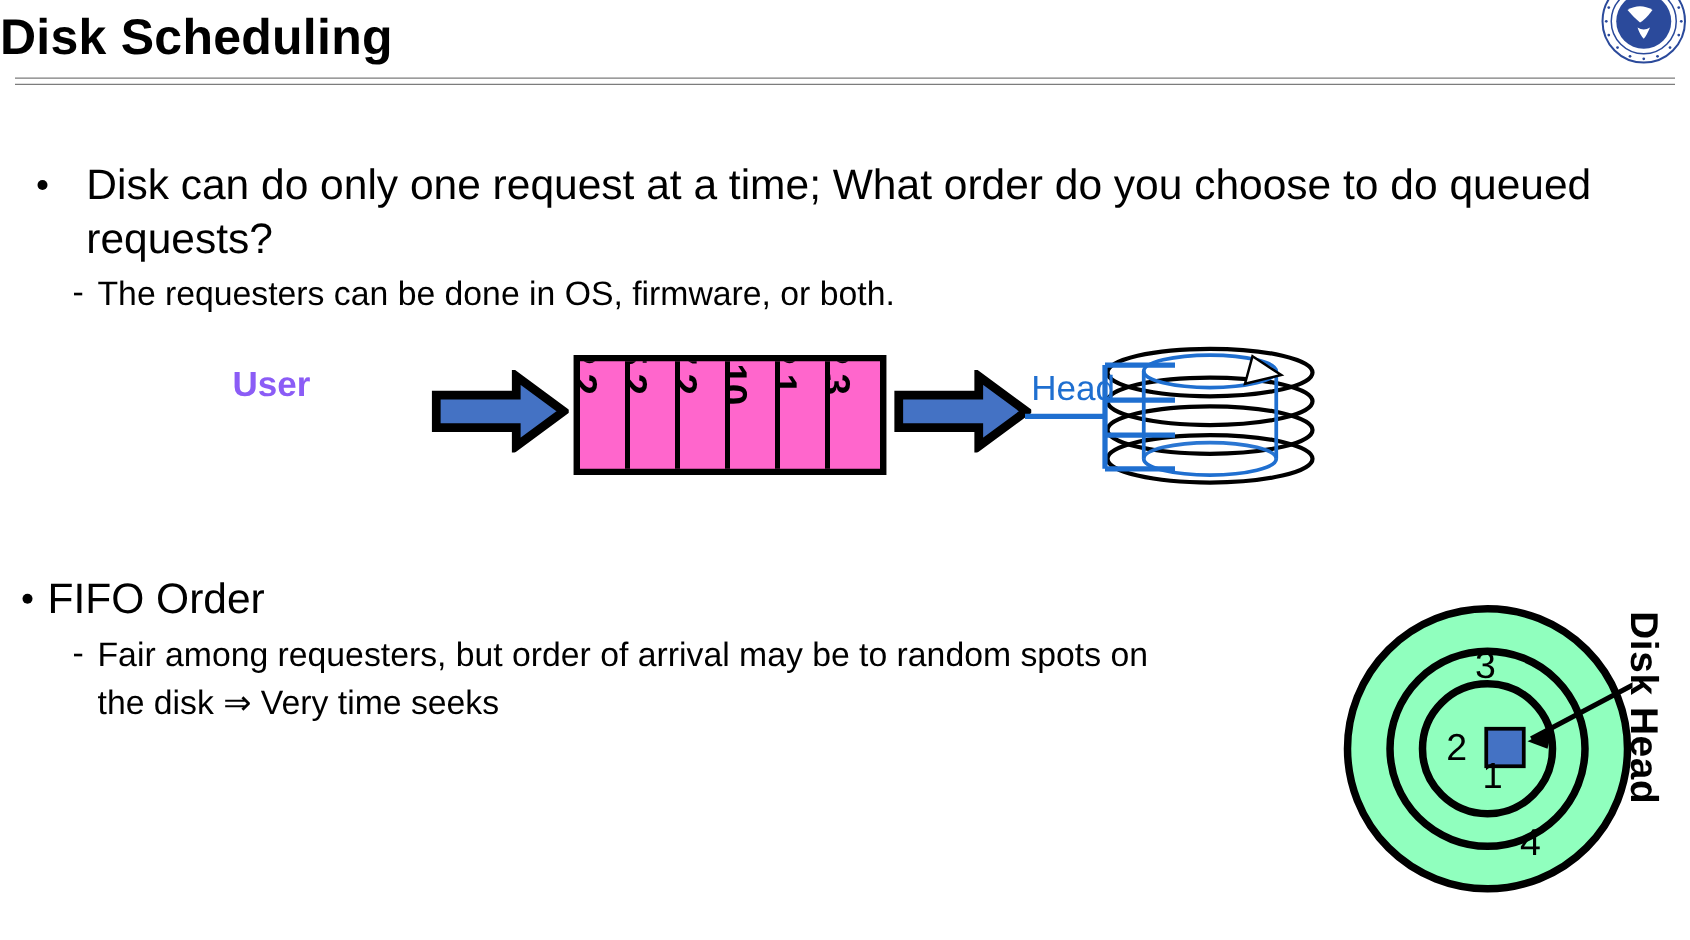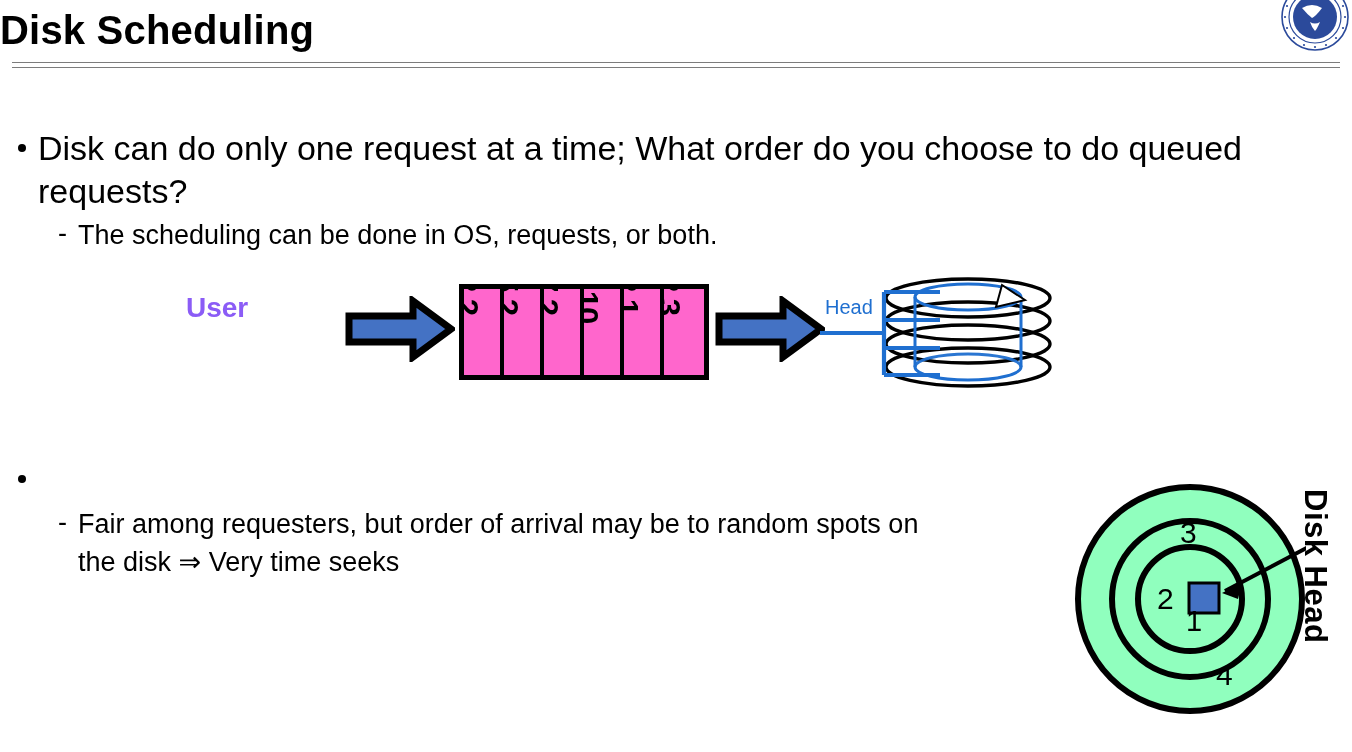--- a/index.html
+++ b/index.html
@@ -89,21 +89,21 @@
     color: #000;
     flex: 0 0 auto;
   }
   .subbullet-text {
     font-size: 27px;
     line-height: 1.42;
     font-weight: 300;
     color: #000;
   }
 
-  #bullet-one  { left: 18px;  top: 127px; width: 1270px; }
+  #bullet-one  { left: 30px;  top: 127px; width: 1270px; gap: 19px; }
   #sub-one     { left: 58px;  top: 216px; width: 900px; }
   #bullet-two  { left: 18px;  top: 458px; width: 700px; }
   #sub-two     { left: 58px;  top: 505px; width: 900px; }
 
   
   #user-requests {
     position: absolute;
     left: 186px;
     top: 288px;
     font-size: 28px;
@@ -156,21 +156,21 @@
     position: absolute;
     left: 820px;
     top: 262px;
     width: 270px;
     height: 130px;
   }
   #head-label {
     position: absolute;
     left: 825px;
     top: 297px;
-    font-size: 20px;
+    font-size: 28px;
     font-weight: 400;
     color: #1F6FD0;
     line-height: 1;
   }
 
   
   #platter {
     position: absolute;
     left: 1074px;
     top: 483px;
@@ -240,21 +240,21 @@
   </svg>
 </div>
 
 <div class="bullet-row" id="bullet-one">
   <span class="bullet-dot"></span>
   <span class="bullet-text">Disk can do only one request at a time; What order do you choose to do queued requests?</span>
 </div>
 
 <div class="subbullet-row" id="sub-one">
   <span class="subbullet-dash">-</span>
-  <span class="subbullet-text">The scheduling can be done in OS, requests, or both.</span>
+  <span class="subbullet-text">The requesters can be done in OS, firmware, or both.</span>
 </div>
 
 <div id="user-requests">
   <div>User</div>
 </div>
 
 <div class="big-arrow" id="arrow-in">
   <svg width="110" height="66" viewBox="0 0 110 66" aria-hidden="true">
     <polygon points="4,20 68,20 68,5 106,33 68,61 68,46 4,46" fill="#4472C4" stroke="#000000" stroke-width="7" stroke-linejoin="miter"></polygon>
   </svg>
@@ -314,20 +314,21 @@
       <line x1="64" y1="86" x2="120" y2="86"></line>
       <line x1="64" y1="113" x2="120" y2="113"></line>
       <line x1="0" y1="71" x2="64" y2="71"></line>
     </g>
   </svg>
 </div>
 <div id="head-label">Head</div>
 
 <div class="bullet-row" id="bullet-two">
   <span class="bullet-dot"></span>
+  <span class="bullet-text">FIFO Order</span>
 </div>
 
 <div class="subbullet-row" id="sub-two">
   <span class="subbullet-dash">-</span>
   <span class="subbullet-text">Fair among requesters, but order of arrival may be to random spots on the disk ⇒ Very time seeks</span>
 </div>
 
 <div id="platter">
   <svg width="232" height="232" viewBox="0 0 232 232" aria-hidden="true">
     <circle cx="116" cy="116" r="112" fill="#90FFBE" stroke="#000000" stroke-width="6"></circle>

